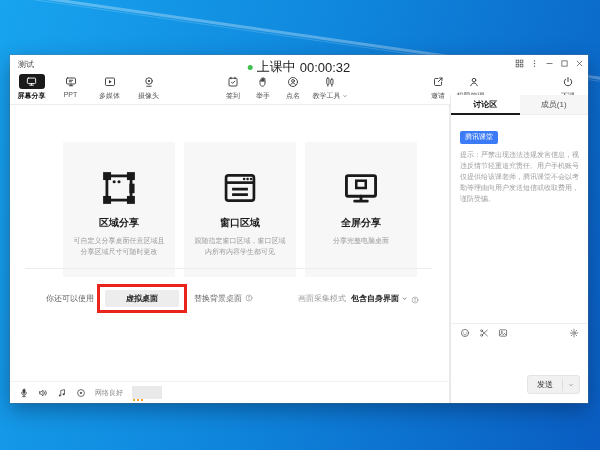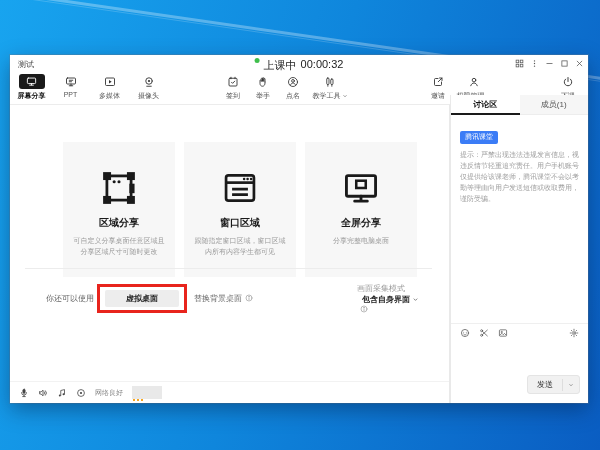--- a/index.html
+++ b/index.html
@@ -12,21 +12,21 @@
   .streak2 { position:absolute; left:-30px; top:-10px; width:950px; height:1px;
     background:rgba(255,255,255,.18); transform:rotate(8.2deg); transform-origin:0 0; }
 
   .window { position:absolute; left:10px; top:55px; width:578px; height:348px;
     background:#ffffff; box-shadow:0 7px 20px rgba(0,25,60,.40), 0 0 0 1px rgba(110,130,150,.35); }
 
   
   .titlebar { position:absolute; left:0; top:0; width:100%; height:16px; }
   .win-title { position:absolute; left:8px; top:4px; font-size:8px; color:#444; }
   .class-status { position:absolute; left:50%; top:3px; transform:translateX(-50%);
-    display:flex; gap:4px; font-size:11px; color:#222; white-space:nowrap; }
+    display:flex; align-items:center; gap:4px; font-size:13px; color:#222; white-space:nowrap; }
   .dot { width:5px; height:5px; border-radius:50%; background:var(--color-online-green,#3fbf4c); }
   .win-controls { position:absolute; right:4px; top:3px; display:flex; gap:5px; align-items:center; color:#555; }
   .win-controls .wicon { width:10px; height:10px; display:flex; align-items:center; justify-content:center; cursor:pointer; }
   .wicon svg { width:9px; height:9px; }
 
   
   .toolbar { position:absolute; left:0; top:16px; width:100%; height:33px; }
   .tb-group { position:absolute; top:0; display:flex; }
   .tb-left { left:2px; }
   .tb-mid { left:208px; }
@@ -61,21 +61,21 @@
   .controls-row { position:absolute; left:36px; right:30px; top:176px; height:34px;
     display:flex; align-items:center; font-size:8px; color:#666; }
   .annotation-box { display:inline-flex; border:3px solid var(--color-annotation-red,#e8241d);
     padding:3px 5px; margin:0 3px; }
   .vd-btn { background:#ededed; border:none; border-radius:2px; padding:3px 21px;
     font-size:8px; color:#222; font-weight:bold; cursor:pointer; white-space:nowrap;
     font-family:inherit; }
   .replace-bg { margin-left:4px; color:#666; cursor:pointer; white-space:nowrap; }
   .info-i { display:inline-flex; margin-left:3px; color:#999; }
   .info-i svg { width:8px; height:8px; }
-  .capture-group { margin-left:auto; display:flex; align-items:flex-start; white-space:nowrap;flex-direction:column; }
+  .capture-group { margin-left:auto; display:flex; align-items:flex-end; white-space:nowrap; }
   .capture-label { color:#999; }
   .capture-value { color:#222; font-weight:bold; margin-left:5px; cursor:pointer; display:flex; align-items:center; gap:2px; }
   .capture-value svg { width:7px; height:7px; color:#555; }
 
   .main-statusbar { position:absolute; left:0; bottom:0; width:100%; height:22px;
     border-top:1px solid #f2f2f2; display:flex; align-items:center; padding-left:9px; gap:9px; }
   .sb-icon { display:flex; color:#444; cursor:pointer; }
   .sb-icon svg { width:10px; height:10px; }
   .net-text { font-size:7px; color:#8a8a8a; }
   .preview-box { position:relative; width:30px; height:13px; background:#e9e9e9; }

